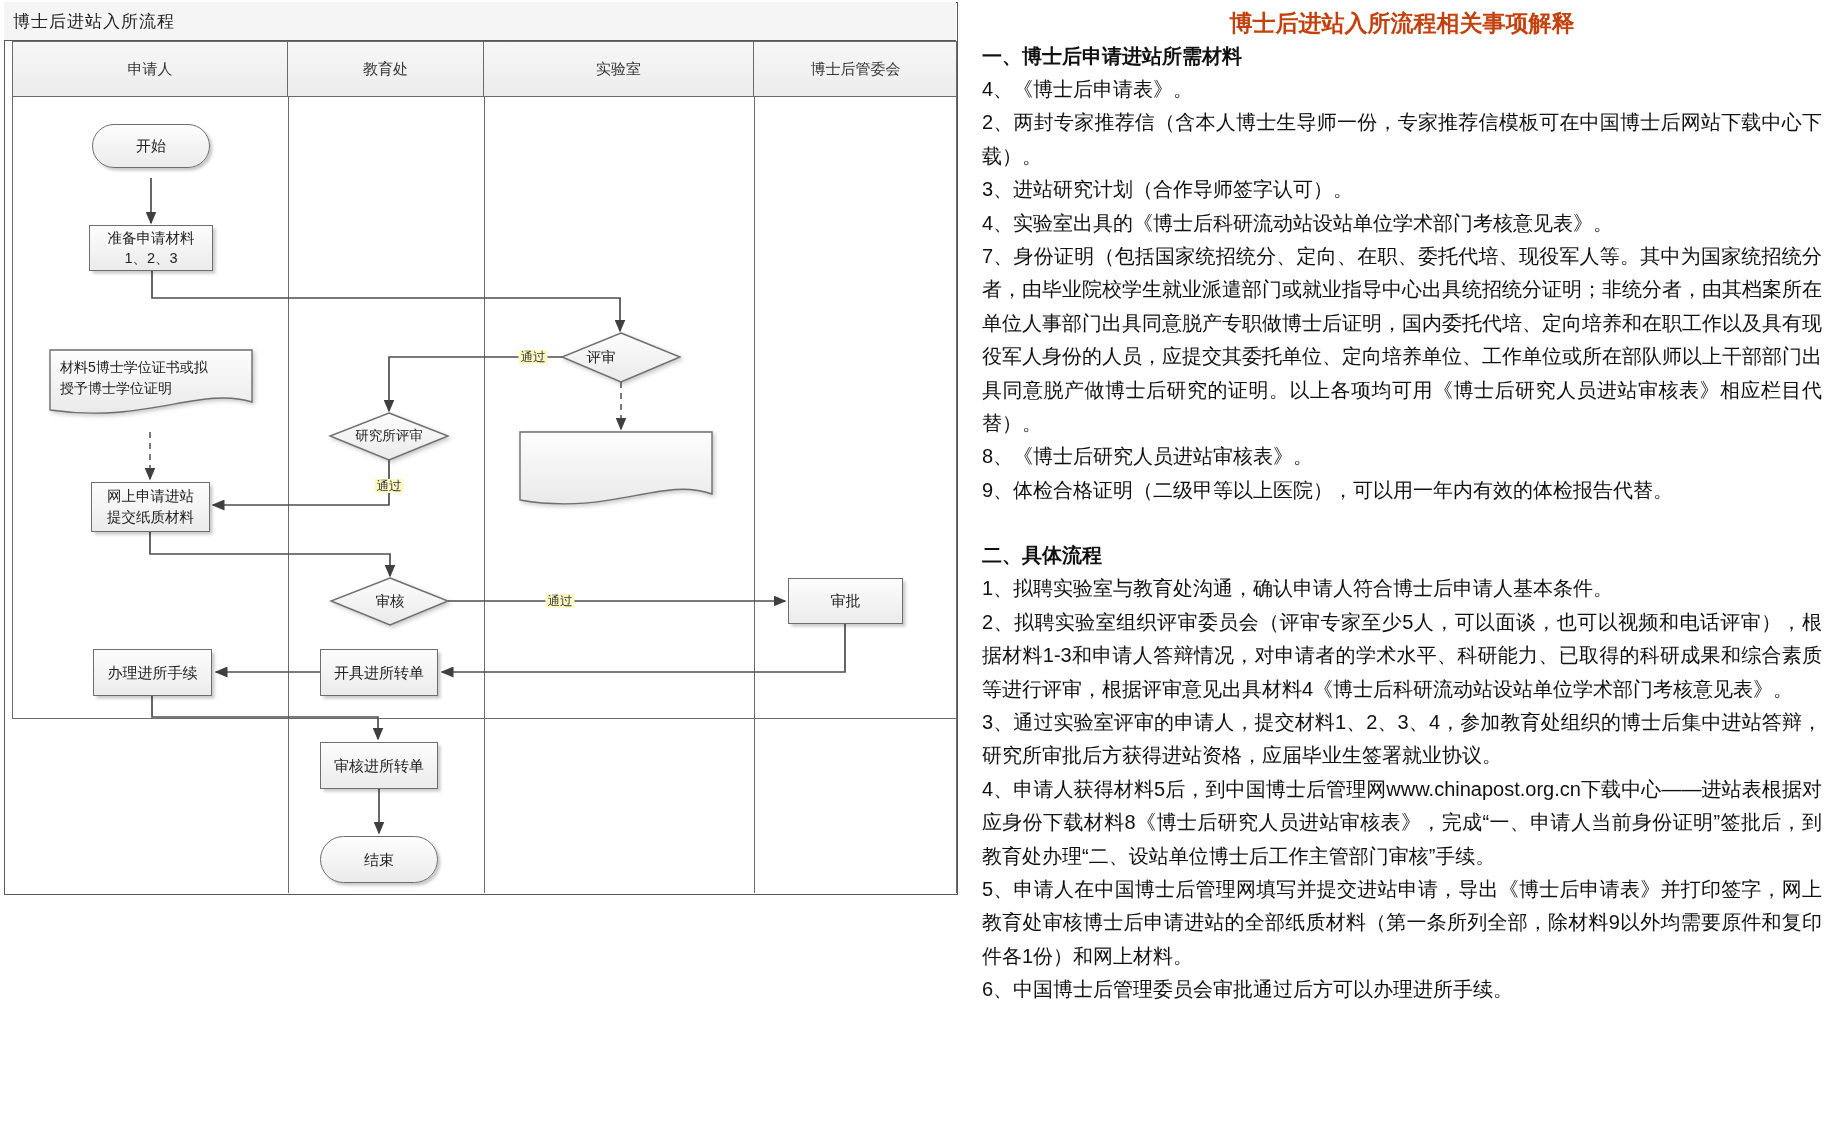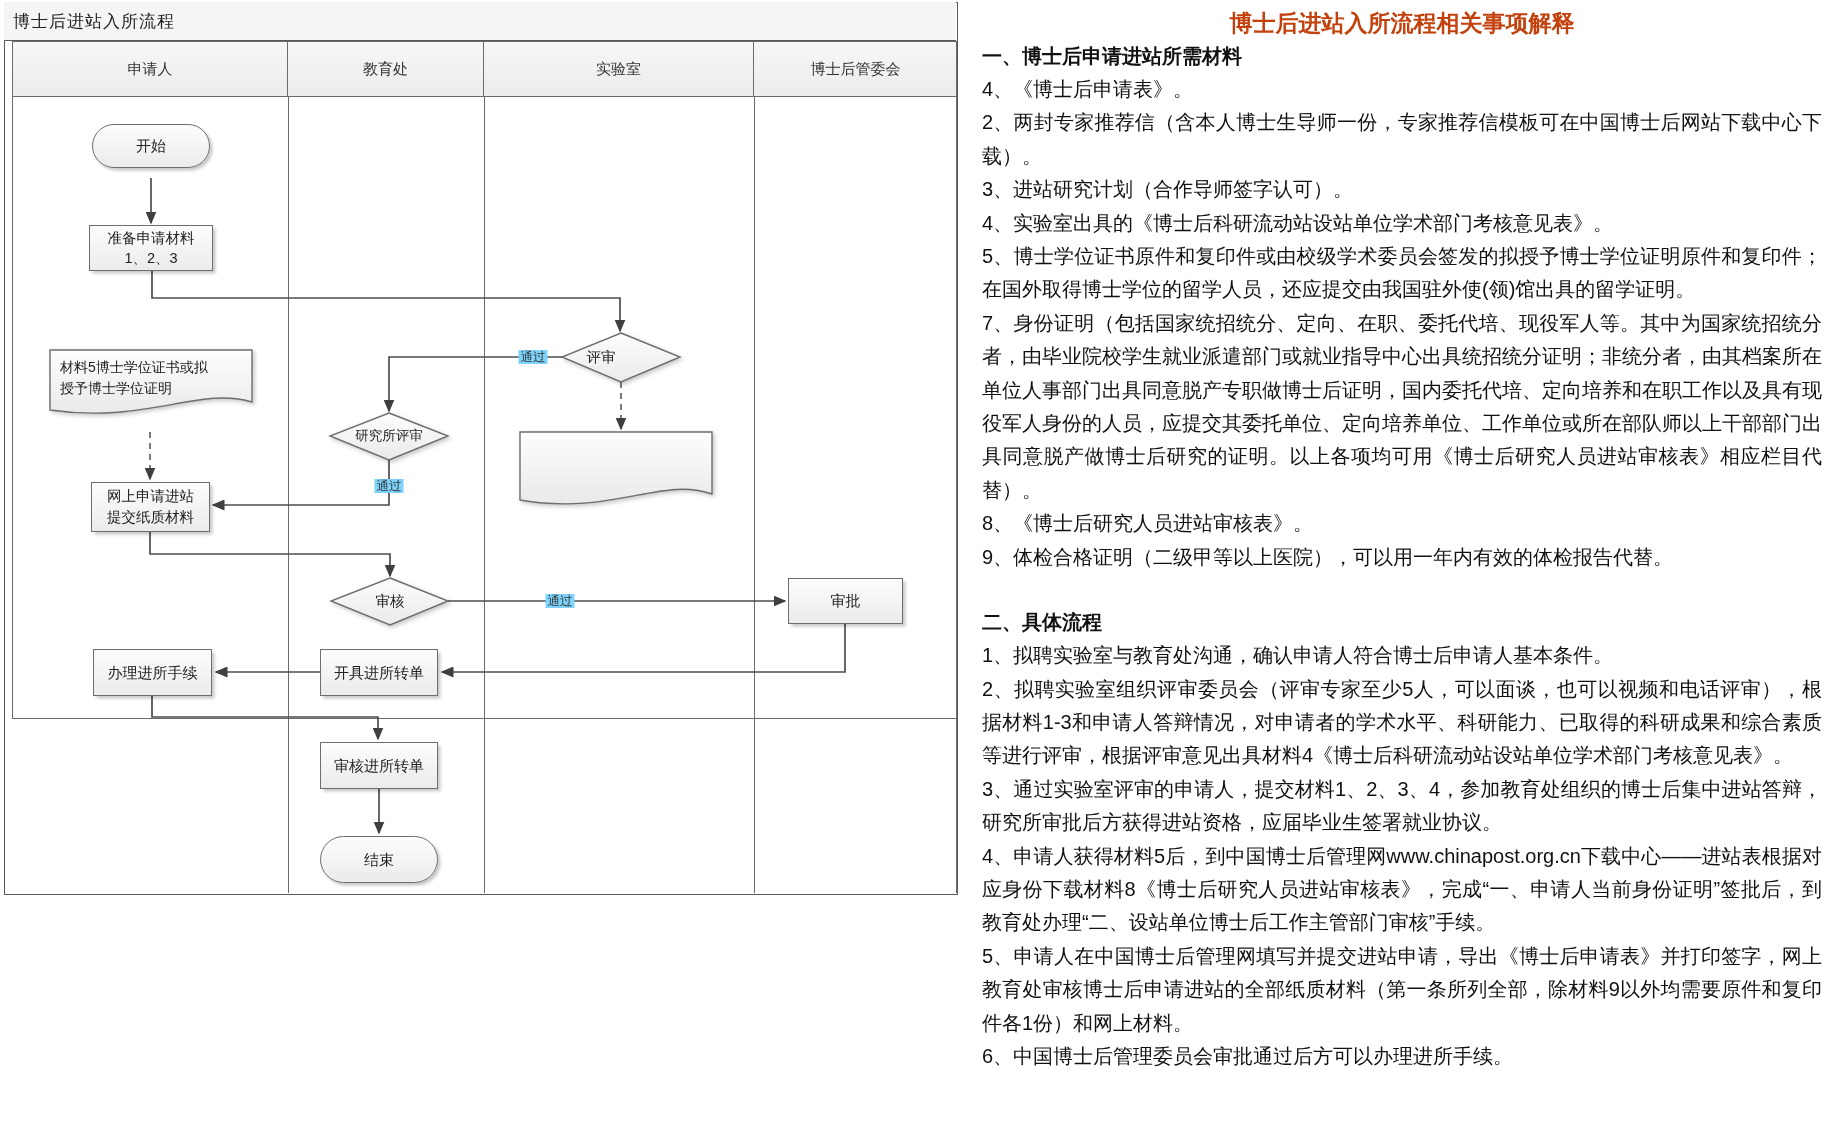--- a/index.html
+++ b/index.html
@@ -29,21 +29,21 @@
   .wire{fill:none;stroke:#4d4d4d;stroke-width:1.7;}
   .wire.dashed{stroke-dasharray:6 5;stroke-width:1.5;}
   .shadowed{filter:drop-shadow(2.5px 2.5px 2px rgba(0,0,0,0.22));}
 
   .node{position:absolute;display:flex;flex-direction:column;align-items:center;justify-content:center;
         background:linear-gradient(#fdfdfd,#ebebeb);border:1.4px solid #6e6e6e;box-sizing:border-box;
         font-size:15px;color:#222;text-align:center;line-height:20px;
         box-shadow:2.5px 2.5px 3px rgba(0,0,0,0.22);}
   .node.stadium{border-radius:24px;}
   .float-label{position:absolute;transform:translate(-50%,-50%);font-size:12.5px;color:#333;
-               background:#7dd3fc;padding:0 2px;line-height:14px;}
+               background:#fef9c3;padding:0 2px;line-height:14px;}
   .diamond-label{position:absolute;transform:translate(-50%,-50%);font-size:14.5px;color:#222;white-space:nowrap;}
   .doc-text{position:absolute;font-size:14px;line-height:21px;color:#222;text-align:left;}
 
   
   #notes-panel{position:relative;width:856px;height:1121px;flex:none;overflow:hidden;
                padding:6px 10px 0 6px;box-sizing:border-box;}
   .notes-title{font-size:23px;font-weight:bold;text-align:center;line-height:34px;margin:0;color:#c2410c;}
   .notes-heading{font-size:20px;font-weight:bold;line-height:33px;margin:0;color:#111;}
   .notes-heading.second{margin-top:32px;}
   .notes-item{font-size:20px;line-height:33.4px;margin:0;text-align:justify;color:#111;}
@@ -157,21 +157,20 @@
   </div>
 
   <div id="notes-panel">
     <h1 class="notes-title">博士后进站入所流程相关事项解释</h1>
 
     <h2 class="notes-heading">一、博士后申请进站所需材料</h2>
     <p class="notes-item">4、《博士后申请表》。</p>
     <p class="notes-item">2、两封专家推荐信（含本人博士生导师一份，专家推荐信模板可在中国博士后网站下载中心下载）。</p>
     <p class="notes-item">3、进站研究计划（合作导师签字认可）。</p>
     <p class="notes-item">4、实验室出具的《博士后科研流动站设站单位学术部门考核意见表》。</p>
-    <p class="notes-item">5、博士学位证书原件和复印件或由校级学术委员会签发的拟授予博士学位证明原件和复印件；在国外取得博士学位的留学人员，还应提交由我国驻外使(领)馆出具的留学证明。</p>
     <p class="notes-item">7、身份证明（包括国家统招统分、定向、在职、委托代培、现役军人等。其中为国家统招统分者，由毕业院校学生就业派遣部门或就业指导中心出具统招统分证明；非统分者，由其档案所在单位人事部门出具同意脱产专职做博士后证明，国内委托代培、定向培养和在职工作以及具有现役军人身份的人员，应提交其委托单位、定向培养单位、工作单位或所在部队师以上干部部门出具同意脱产做博士后研究的证明。以上各项均可用《博士后研究人员进站审核表》相应栏目代替）。</p>
     <p class="notes-item">8、《博士后研究人员进站审核表》。</p>
     <p class="notes-item">9、体检合格证明（二级甲等以上医院），可以用一年内有效的体检报告代替。</p>
 
     <h2 class="notes-heading second">二、具体流程</h2>
     <p class="notes-item">1、拟聘实验室与教育处沟通，确认申请人符合博士后申请人基本条件。</p>
     <p class="notes-item">2、拟聘实验室组织评审委员会（评审专家至少5人，可以面谈，也可以视频和电话评审），根据材料1-3和申请人答辩情况，对申请者的学术水平、科研能力、已取得的科研成果和综合素质等进行评审，根据评审意见出具材料4《博士后科研流动站设站单位学术部门考核意见表》。</p>
     <p class="notes-item">3、通过实验室评审的申请人，提交材料1、2、3、4，参加教育处组织的博士后集中进站答辩，研究所审批后方获得进站资格，应届毕业生签署就业协议。</p>
     <p class="notes-item">4、申请人获得材料5后，到中国博士后管理网www.chinapost.org.cn下载中心——进站表根据对应身份下载材料8《博士后研究人员进站审核表》，完成“一、申请人当前身份证明”签批后，到教育处办理“二、设站单位博士后工作主管部门审核”手续。</p>
     <p class="notes-item">5、申请人在中国博士后管理网填写并提交进站申请，导出《博士后申请表》并打印签字，网上教育处审核博士后申请进站的全部纸质材料（第一条所列全部，除材料9以外均需要原件和复印件各1份）和网上材料。</p>

